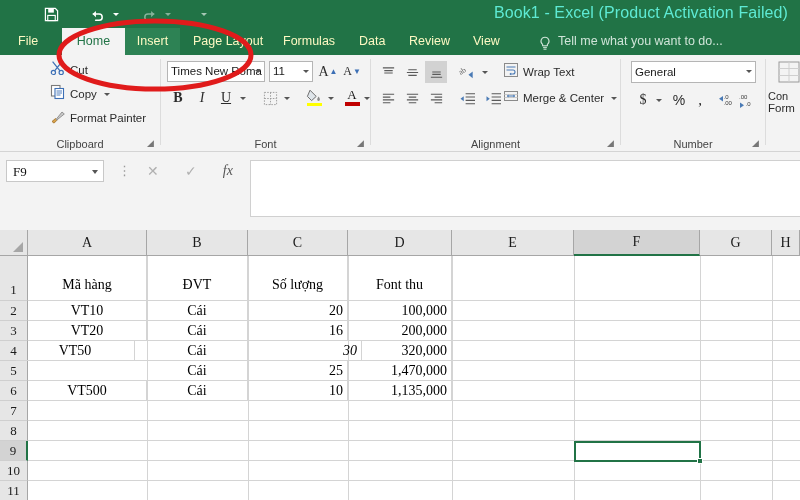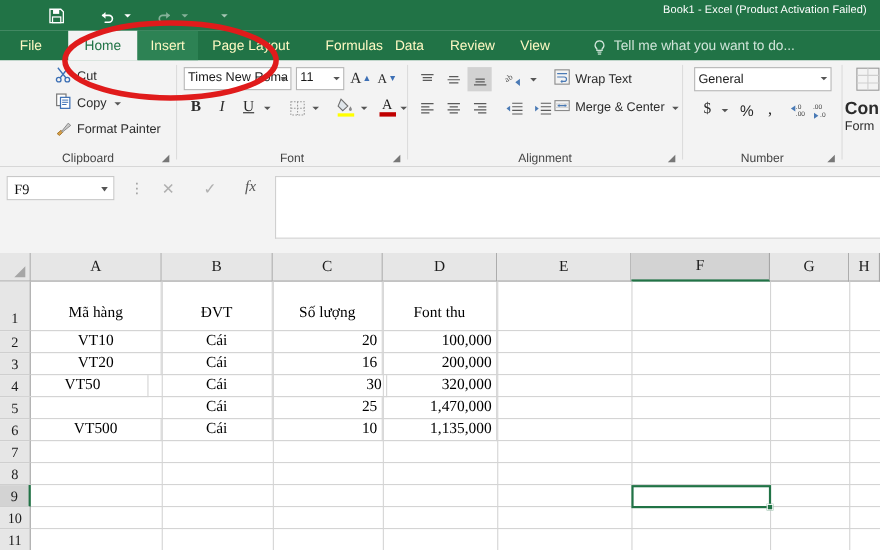--- a/index.html
+++ b/index.html
@@ -21,21 +21,21 @@
     color: #ffffff;
   }
   .qat-caret { width: 12px; height: 24px; display: flex; align-items: center; justify-content: center; }
   .qat-caret::after {
     content: ""; width: 0; height: 0;
     border-left: 3px solid transparent; border-right: 3px solid transparent;
     border-top: 3.5px solid #ffffff;
   }
   .title-text {
     position: absolute; right: 12px; top: 4px;
-    color: #ffffff; font-size: 10px; letter-spacing: .1px;
+    color: #5eead4; font-size: 16px; letter-spacing: .1px;
     white-space: nowrap;
   }
 
   
   .tabrow {
     position: absolute; left: 0; top: 28px; width: 800px; height: 27px;
     background: #217346;
   }
   .tab {
     position: absolute; top: 0; height: 27px; line-height: 27px;
@@ -212,21 +212,21 @@
     <div class="qat-caret" style="opacity:.6;"></div>
   </div>
   <div class="title-text">Book1 - Excel (Product Activation Failed)</div>
 </div>
 
 <div class="tabrow">
   <div class="tab" style="left:8px;  width:40px;">File</div>
   <div class="tab active" style="left:62px; width:63px;">Home</div>
   <div class="tab hover" style="left:125px;width:55px;">Insert</div>
   <div class="tab" style="left:183px;width:82px;">Page Layout</div>
-  <div class="tab" style="left:286px;width:68px;">Formulas</div>
+  <div class="tab" style="left:273px;width:68px;">Formulas</div>
   <div class="tab" style="left:349px;width:42px;">Data</div>
   <div class="tab" style="left:399px;width:56px;">Review</div>
   <div class="tab" style="left:463px;width:44px;">View</div>
 
   <div class="tellme" style="left:538px;">
     <span class="bulb">
       <svg width="14" height="15" viewBox="0 0 14 15" aria-hidden="true">
         <path d="M7 1.2a4 4 0 0 0-2.4 7.2v1.4h4.8V8.4A4 4 0 0 0 7 1.2z" fill="none" stroke="#cfe4d8" stroke-width="1.1"></path>
         <rect x="5.1" y="10.8" width="3.8" height="1.1" fill="#cfe4d8"></rect>
         <rect x="5.5" y="12.6" width="3" height="1.1" fill="#cfe4d8"></rect>
@@ -465,21 +465,21 @@
   <div class="grp-sep" style="left:765px;"></div>
 
   <div class="grp" style="left:766px; width:34px;">
     <div style="position:absolute;left:2px;top:6px;">
       <span class="ico" style="display:block;margin-left:10px;">
         <svg width="22" height="22" viewBox="0 0 22 22" aria-hidden="true">
           <rect x="1" y="1" width="20" height="20" fill="none" stroke="#9a9a9a" stroke-width="1"></rect>
           <path d="M1 7.5h20M1 14.5h20M11 1v20" stroke="#cfcfcf" stroke-width="1"></path>
         </svg>
       </span>
-      <div style="font-size:16px;color:#2b2b2b;margin-top:3px;white-space:nowrap;font-weight:bold;">Con</div>
+      <div style="font-size:11px;color:#2b2b2b;margin-top:3px;white-space:nowrap;">Con</div>
       <div style="font-size:11.5px;color:#2b2b2b;white-space:nowrap;">Form</div>
     </div>
   </div>
 </div>
 
 <div class="fbar-zone">
   <div class="namebox">
     <span>F9</span>
     <span class="cb-caret"></span>
   </div>
@@ -545,21 +545,21 @@
   <div class="cell rgt" style="left:248px; top:71px; width:100px; height:20px; line-height:19px;">20</div>
   <div class="cell rgt" style="left:348px; top:71px; width:104px; height:20px; line-height:19px;">100,000</div>
 
   <div class="cell ctr" style="left:28px;  top:91px; width:119px; height:20px; line-height:19px;">VT20</div>
   <div class="cell ctr" style="left:147px; top:91px; width:101px; height:20px; line-height:19px;">Cái</div>
   <div class="cell rgt" style="left:248px; top:91px; width:100px; height:20px; line-height:19px;">16</div>
   <div class="cell rgt" style="left:348px; top:91px; width:104px; height:20px; line-height:19px;">200,000</div>
 
   <div class="cell ctr" style="left:16px;  top:111px; width:119px; height:20px; line-height:19px;text-align:center;">VT50</div>
   <div class="cell ctr" style="left:147px; top:111px; width:101px; height:20px; line-height:19px;">Cái</div>
-  <div class="cell rgt" style="left:252px; top:111px; width:100px; height:20px; line-height:19px;">30</div>
+  <div class="cell rgt" style="left:262px; top:111px; width:100px; height:20px; line-height:19px;font-style:italic;">30</div>
   <div class="cell rgt" style="left:348px; top:111px; width:104px; height:20px; line-height:19px;">320,000</div>
 
   <div class="cell ctr" style="left:147px; top:131px; width:101px; height:20px; line-height:19px;">Cái</div>
   <div class="cell rgt" style="left:248px; top:131px; width:100px; height:20px; line-height:19px;">25</div>
   <div class="cell rgt" style="left:348px; top:131px; width:104px; height:20px; line-height:19px;">1,470,000</div>
 
   <div class="cell ctr" style="left:28px;  top:151px; width:119px; height:20px; line-height:19px;">VT500</div>
   <div class="cell ctr" style="left:147px; top:151px; width:101px; height:20px; line-height:19px;">Cái</div>
   <div class="cell rgt" style="left:248px; top:151px; width:100px; height:20px; line-height:19px;">10</div>
   <div class="cell rgt" style="left:348px; top:151px; width:104px; height:20px; line-height:19px;">1,135,000</div>

